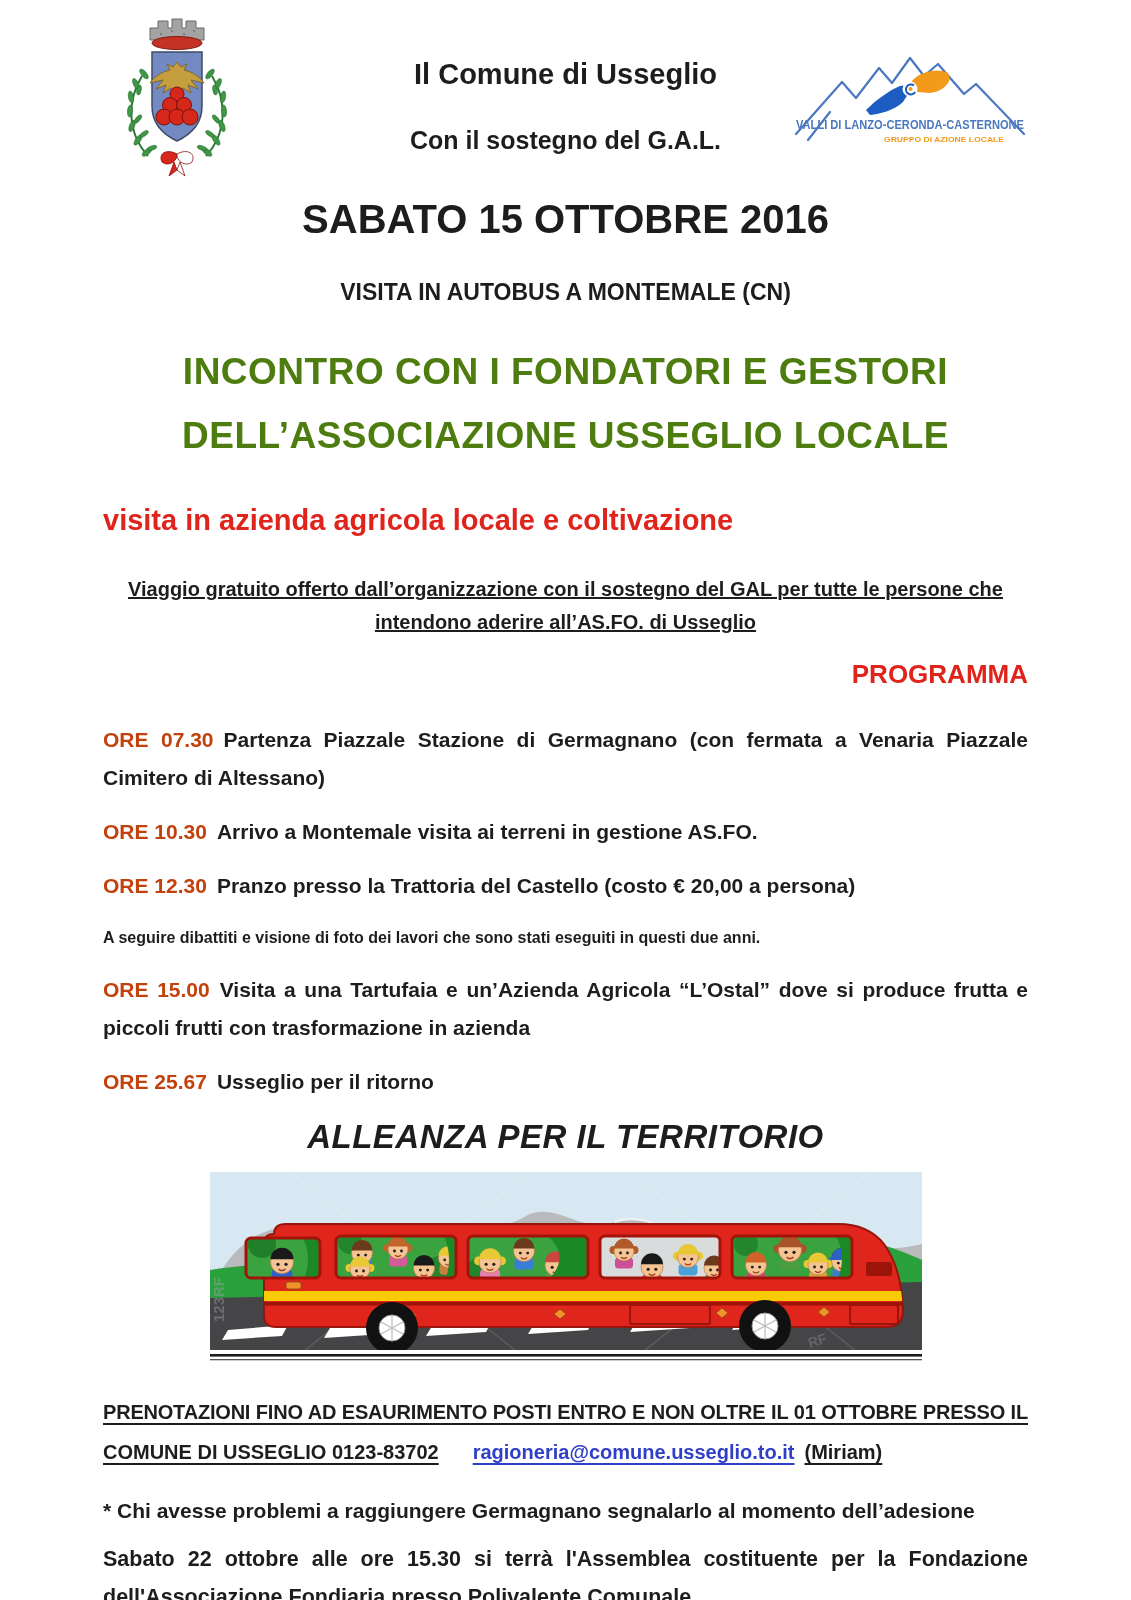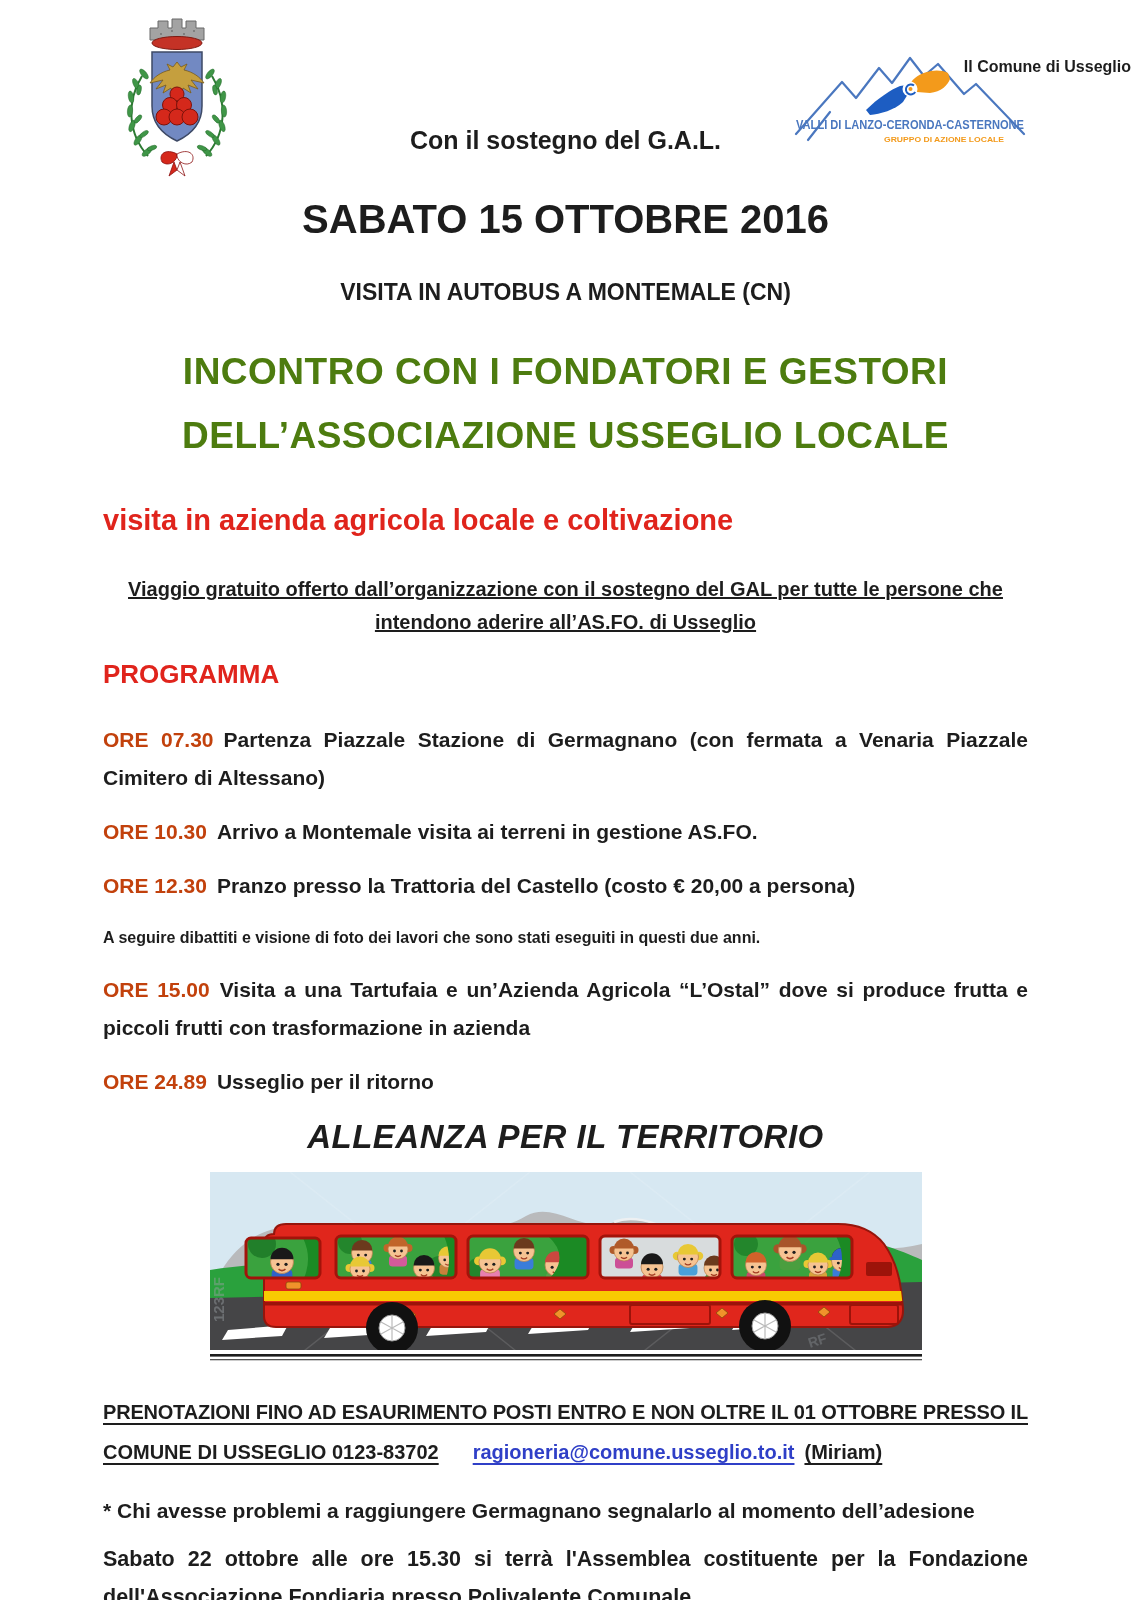--- a/index.html
+++ b/index.html
@@ -2,30 +2,30 @@
 <html><head>
 <meta charset="utf-8">
 <style>
   html,body{margin:0;padding:0;background:#fff;}
   .page{
     width:1131px;height:1600px;background:#fff;position:relative;overflow:hidden;
     font-family:"Liberation Sans",sans-serif;font-weight:700;color:#1d1d1d;
   }
   .header{position:relative;height:188px;}
   .crest{position:absolute;left:114px;top:6px;}
-  .hdr-line1{position:absolute;top:58px;left:0;width:100%;text-align:right;font-size:16px;}
+  .hdr-line1{position:absolute;top:58px;left:0;width:100%;text-align:center;font-size:29px;}
   .hdr-line2{position:absolute;top:126px;left:0;width:100%;text-align:center;font-size:25px;}
   .gal{position:absolute;left:786px;top:36px;}
   .content{padding:0 103px;}
   .date{font-size:40px;text-align:center;margin:8px 0 0;line-height:46px;}
   .visit{font-size:23px;text-align:center;margin-top:36px;line-height:28px;}
   .headline{color:#4d7c0f;font-size:37px;text-align:center;line-height:64px;margin-top:34px;letter-spacing:0.5px;}
   .subheadline{color:#e0241c;font-size:29px;margin-top:14px;line-height:33px;padding-top:22px;}
   .intro{font-size:20px;text-align:center;line-height:33px;margin-top:36px;text-decoration:underline;}
-  .programma{color:#e0241c;font-size:26px;text-align:left;margin-top:20px;line-height:30px;}
+  .programma{color:#e0241c;font-size:26px;text-align:right;margin-top:20px;line-height:30px;}
   p.prog{font-size:21px;line-height:38px;text-align:justify;margin:16px 0 0;}
   p.prog.first{margin-top:32px;}
   .time{color:#c2410c;text-decoration-thickness:2px;text-underline-offset:4px;margin-right:10px;}
   .prog-note{font-size:16px;line-height:34px;margin:16px 0 0;text-align:justify;}
   .slogan{font-size:33px;font-style:italic;text-align:center;margin-top:16px;line-height:40px;letter-spacing:0.5px;}
   .buswrap{width:712px;margin:15px auto 0;}
   .booking1{font-size:20px;line-height:40px;margin-top:26px;text-align:justify;text-align-last:justify;
     text-decoration:underline;text-decoration-thickness:2px;text-underline-offset:4px;letter-spacing:-0.2px;}
   .booking2{font-size:20px;line-height:40px;}
   .u{text-decoration:underline;text-decoration-thickness:2px;text-underline-offset:4px;}
@@ -133,21 +133,21 @@
       <span class="time">ORE 10.30</span><span>Arrivo a Montemale visita ai terreni in gestione AS.FO.</span>
     </p>
     <p class="prog">
       <span class="time">ORE 12.30</span><span>Pranzo presso la Trattoria del Castello (costo € 20,00 a persona)</span>
     </p>
     <p class="prog-note">A seguire dibattiti e visione di foto dei lavori che sono stati eseguiti in questi due anni.</p>
     <p class="prog">
       <span class="time">ORE 15.00</span><span>Visita a una Tartufaia e un’Azienda Agricola “L’Ostal” dove si produce frutta e piccoli frutti con trasformazione in azienda</span>
     </p>
     <p class="prog">
-      <span class="time">ORE 24.89</span><span>Usseglio per il ritorno</span>
+      <span class="time">ORE 25.67</span><span>Usseglio per il ritorno</span>
     </p>
 
     <div class="slogan">ALLEANZA PER IL TERRITORIO</div>
 
     <div class="buswrap">
       <svg width="712" height="190" viewBox="0 0 712 190">
         <defs>
           <clipPath id="cpBody">
               <path d="M64,62 Q64,52 76,52 L628,52 Q658,52 674,72 Q688,92 691,118 L693,136 Q694,154 678,155 L66,155 Q54,155 54,144 L54,72 Q54,62 64,62 Z"></path>
             </clipPath>

